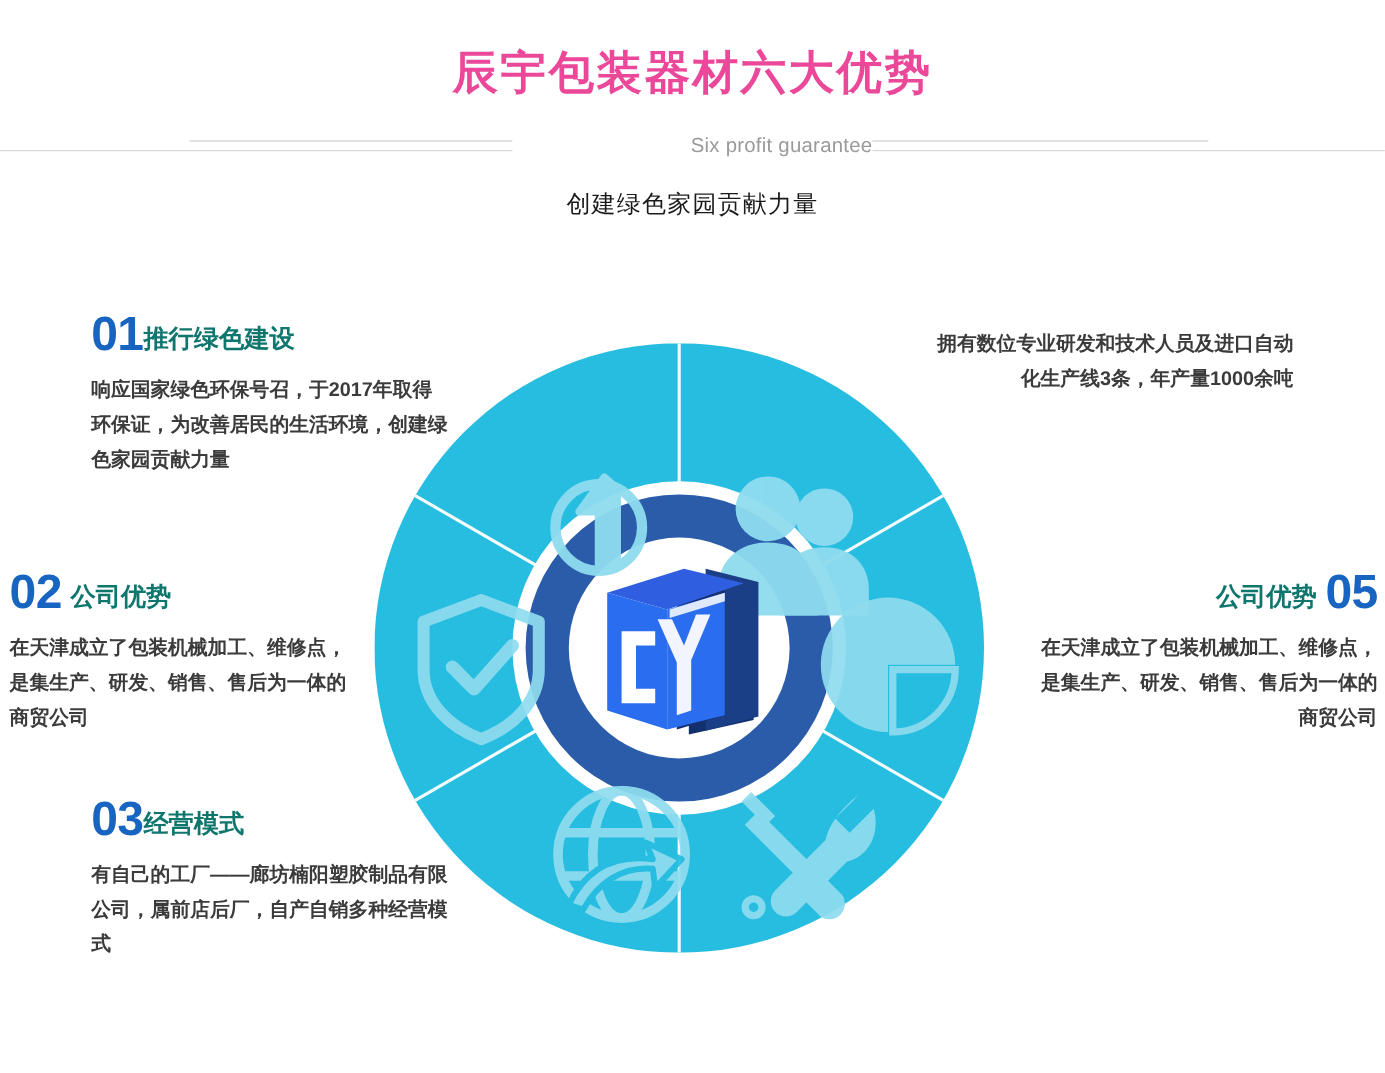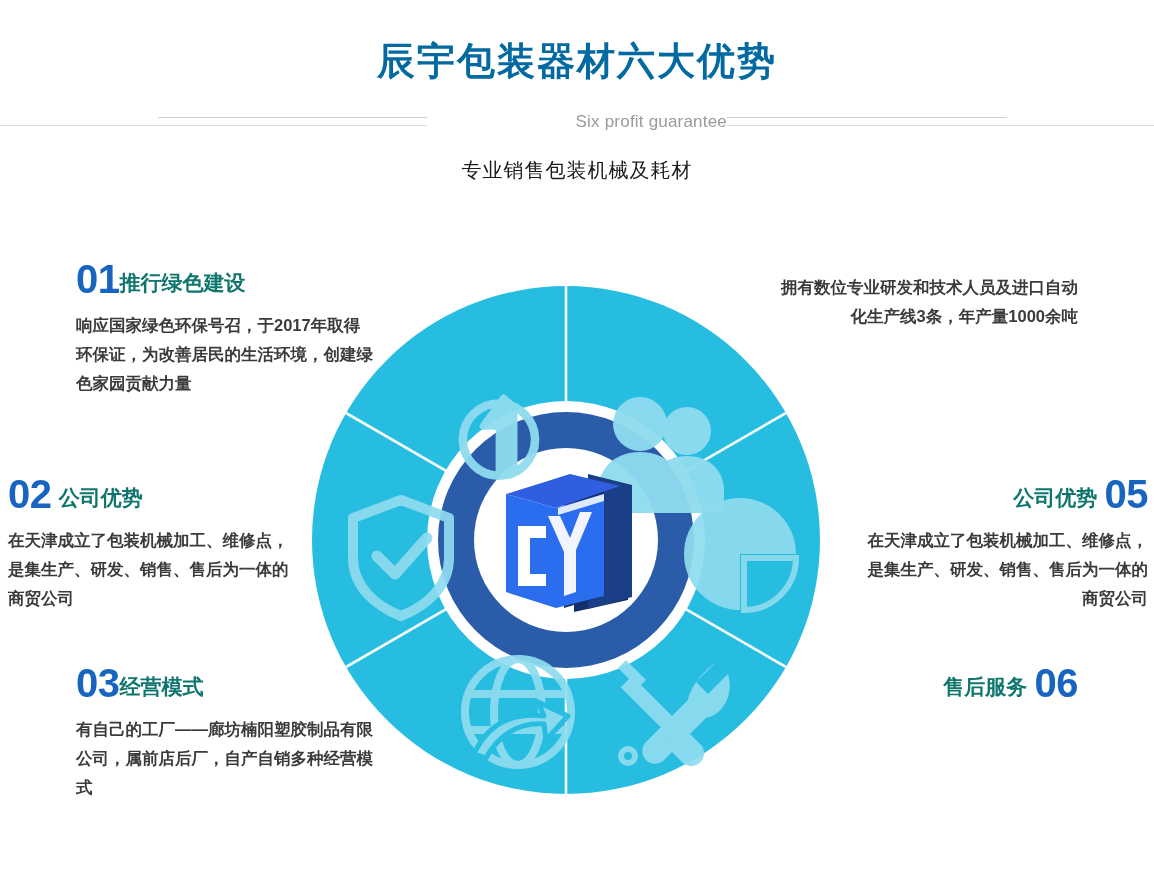--- a/index.html
+++ b/index.html
@@ -22,21 +22,21 @@
     width: 1154px;
     height: 210px;
   }
   #main-title {
     position: absolute;
     left: 0; top: 36px;
     width: 1154px;
     text-align: center;
     font-size: 38px;
     font-weight: bold;
-    color: #0369a1;
+    color: #ec4899;
     letter-spacing: 2px;
     line-height: 50px;
   }
   
   #rule-long {
     position: absolute;
     left: 0; top: 125px;
     width: 1154px;
     height: 1px;
     background: #d9d9d9;
@@ -134,21 +134,21 @@
 <div id="header">
 
   <div id="main-title">辰宇包装器材六大优势</div>
 
   <div id="rule-long"></div>
   <div id="rule-short-left"></div>
   <div id="rule-short-right"></div>
 
   <div id="subtitle-en">Six profit guarantee</div>
 
-  <div id="subtitle-cn">专业销售包装机械及耗材</div>
+  <div id="subtitle-cn">创建绿色家园贡献力量</div>
 </div>
 
 <div id="wheel">
 <svg width="508" height="508" viewBox="0 0 508 508" xmlns="http://www.w3.org/2000/svg">
 
   <circle cx="254" cy="254" r="254" fill="#27bde0"></circle>
 
   <g stroke="#ffffff" stroke-width="2.6" opacity="0.95">
 
     <line x1="254" y1="254" x2="254" y2="0"></line>
@@ -262,16 +262,13 @@
 </div>
 
 <div class="feature align-right" id="feature-05">
   <div class="feat-head">
     <span class="feat-label">公司优势</span>&nbsp;<span class="feat-num">05</span>
   </div>
   <div class="feat-body">在天津成立了包装机械加工、维修点，是集生产、研发、销售、售后为一体的商贸公司</div>
 </div>
 
 <div class="feature align-right" id="feature-06">
-  <div class="feat-head">
-    <span class="feat-label">售后服务</span>&nbsp;<span class="feat-num">06</span>
-  </div>
 </div>
 
 </body></html>

